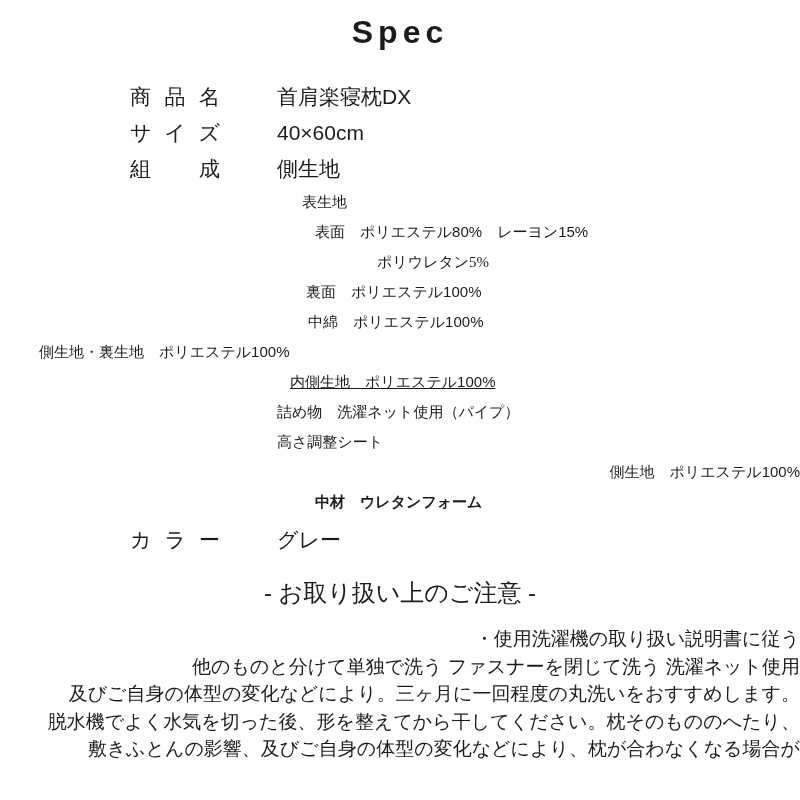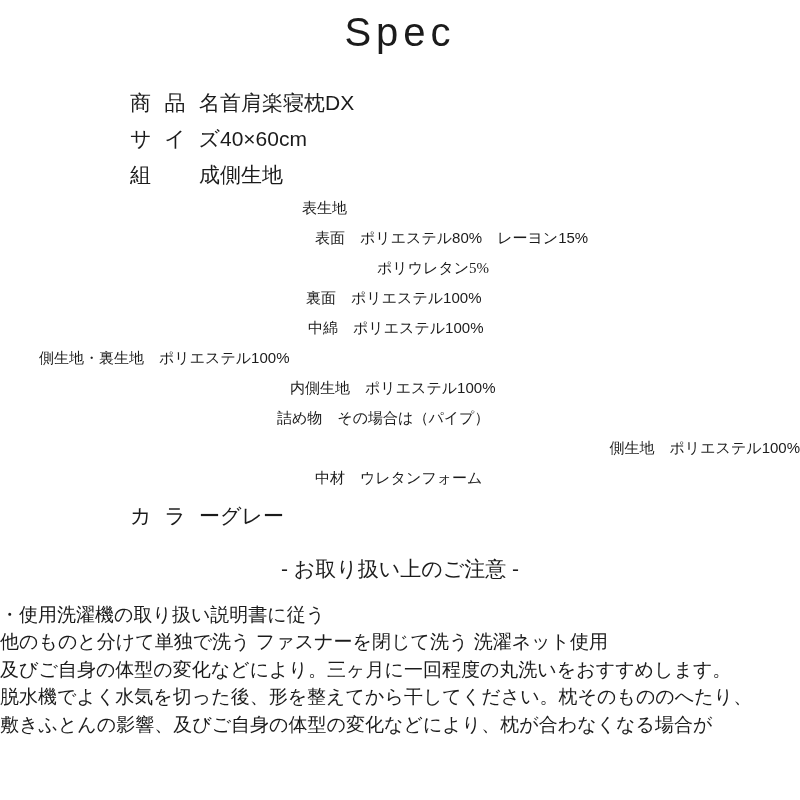--- a/index.html
+++ b/index.html
@@ -10,54 +10,54 @@
     color: #1b1b1b;
     font-family: "Liberation Sans", sans-serif;
     overflow: hidden;
   }
   .page { width: 800px; height: 800px; }
 
   .title {
     margin-top: 6px;
     height: 52px; line-height: 52px;
     text-align: center;
-    font-size: 40px;
-    font-weight: 400;
+    font-size: 32px;
+    font-weight: 700;
     letter-spacing: 5px;
   }
 
   .spec-table { margin-top: 13px; font-size: 21px; }
   .spec-row { display: flex; align-items: center; height: 36px; }
   .spec-label {
     margin-left: 130px; width: 90px;
     display: flex; justify-content: space-between;
     flex-shrink: 0;
   }
-  .spec-value { white-space: pre; }
+  .spec-value { margin-left: 57px; white-space: pre; }
 
   .comp-line {
     margin-left: 277px;
     height: 30px; line-height: 30px;
     font-size: 15px;
     white-space: pre;
   }
 
   .color-row { margin-top: 5px; }
 
   .notes-heading {
     margin-top: 21px;
     height: 28px; line-height: 28px;
     text-align: center;
-    font-size: 21px;
+    font-size: 24px;
   }
   .notes-lines { margin-top: 18px; }
   .notes-line {
     font-size: 19px;
     line-height: 27.5px;
-    text-align: left;
+    text-align: right;
     white-space: pre;
   }
 </style>
 </head>
 <body>
 
 <div class="page">
 
   <h1 class="title">Spec</h1>
 
@@ -84,24 +84,25 @@
           <span>成</span>
         </div>
         <div class="spec-value">側生地</div>
       </div>
       <div class="comp-line" style="padding-left: 25px;">表生地</div>
       <div class="comp-line" style="padding-left: 38px;">表面　ポリエステル80%　レーヨン15%</div>
       <div class="comp-line" style="padding-left: 100px; font-family: Liberation Serif, serif;">ポリウレタン5%</div>
       <div class="comp-line" style="padding-left: 29px;">裏面　ポリエステル100%</div>
       <div class="comp-line" style="padding-left: 31px;">中綿　ポリエステル100%</div>
       <div class="comp-line" style="padding-left: 8px; margin-left: 31px;">側生地・裏生地　ポリエステル100%</div>
-      <div class="comp-line" style="padding-left: 13px;">内側生地　ポリエステル100%</div>
-      <div class="comp-line" style="padding-left: 0px;">詰め物　その場合は（パイプ）</div>
+      <div class="comp-line" style="padding-left: 13px; text-decoration: underline;">内側生地　ポリエステル100%</div>
+      <div class="comp-line" style="padding-left: 0px;">詰め物　洗濯ネット使用（パイプ）</div>
+      <div class="comp-line" style="padding-left: 0px;">高さ調整シート</div>
       <div class="comp-line" style="padding-left: 36px; text-align: right;">側生地　ポリエステル100%</div>
-      <div class="comp-line" style="padding-left: 38px;">中材　ウレタンフォーム</div>
+      <div class="comp-line" style="padding-left: 38px; font-weight: bold;">中材　ウレタンフォーム</div>
       <div class="spec-row color-row">
         <div class="spec-label">
           <span>カ</span>
           <span>ラ</span>
           <span>ー</span>
         </div>
         <div class="spec-value">グレー</div>
       </div>
     </div>
 

